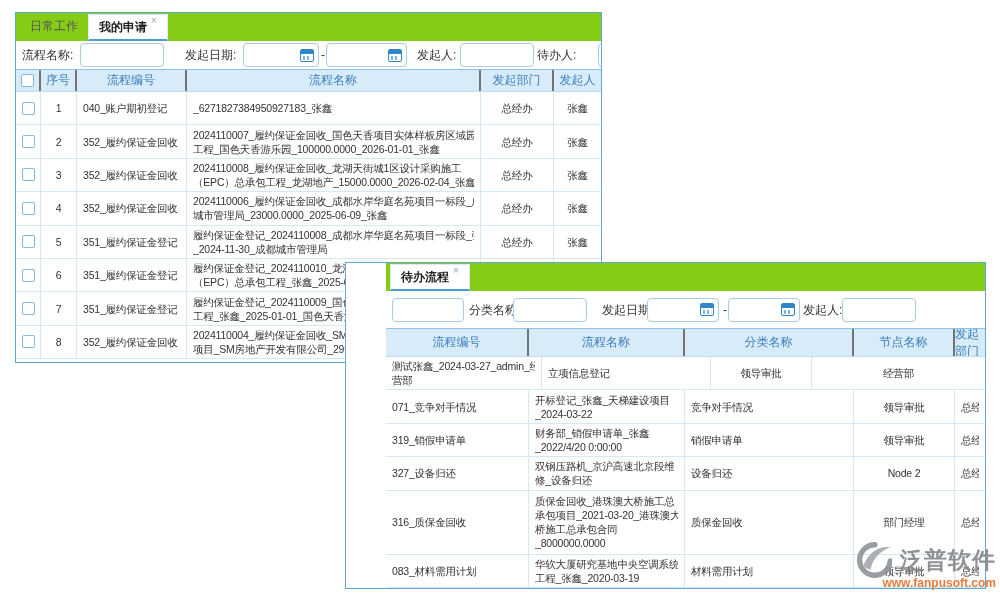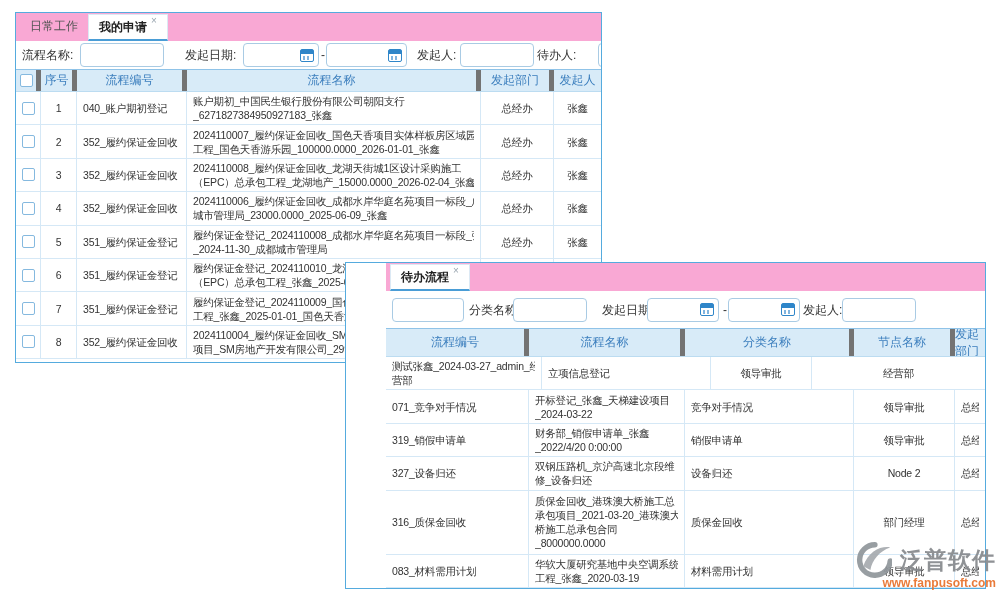--- a/index.html
+++ b/index.html
@@ -5,21 +5,21 @@
   html,body{margin:0;padding:0;}
   body{
     width:1000px;height:600px;position:relative;background:#fff;overflow:hidden;
     font-family:"Liberation Sans",sans-serif;color:#333;
   }
   
   .panel{position:absolute;background:#fff;border:1px solid #55ABDE;overflow:hidden;box-sizing:border-box;}
   #back-panel{left:15px;top:12px;width:587px;height:351px;z-index:1;}
   #front-panel{left:345px;top:262px;width:641px;height:327px;z-index:2;padding-left:40px;}
   
-  .tabstrip{height:28px;background:#f9a8d4;display:flex;align-items:flex-end;padding-left:4px;box-sizing:border-box;}
+  .tabstrip{height:28px;background:#84cc16;display:flex;align-items:flex-end;padding-left:4px;box-sizing:border-box;}
   .tab{height:27px;display:flex;align-items:center;padding:0 10px;font-size:12px;color:#555;
        cursor:default;box-sizing:border-box;border-bottom:2px solid transparent;}
   .tab.active{background:#fff;color:#222;font-weight:bold;border:1px solid #DCE9F4;border-bottom:2px solid #4A9DD6;}
   .tab .close{font-weight:normal;font-size:10px;color:#9AA6B0;margin-left:4px;align-self:flex-start;margin-top:1px;line-height:10px;}
   
   .filters{position:relative;background:#fff;}
   #back-panel .filters{height:28px;}
   #front-panel .filters{height:37px;}
   .flabel{position:absolute;top:50%;transform:translateY(-50%);font-size:12px;color:#333;white-space:nowrap;}
   .fin{position:absolute;top:50%;transform:translateY(-50%);height:24px;box-sizing:border-box;
@@ -28,21 +28,21 @@
   .datebox{position:absolute;top:50%;transform:translateY(-50%);height:24px;box-sizing:border-box;
        border:1px solid #A9CBE4;border-radius:4px;background:#fff;display:flex;align-items:center;
        justify-content:flex-end;padding-right:4px;}
   .cal{width:14px;height:13px;border:1px solid #2F86C9;border-radius:2px;box-sizing:border-box;
        background:linear-gradient(#2F86C9 0 4px,#fff 4px);position:relative;display:inline-block;}
   .cal::after{content:"";position:absolute;left:2px;top:6px;width:8px;height:4px;
        background:repeating-linear-gradient(to right,#7FB4DF 0 2px,transparent 2px 4px);}
   
   .thead{display:flex;background:#D8EBF8;border-top:1px solid #8FC3E8;border-bottom:1px solid #BCDCF1;box-sizing:border-box;}
   .th{display:flex;align-items:center;justify-content:center;font-size:12px;color:#3B7EBD;
-      border-right:5px solid #737373;box-sizing:border-box;overflow:hidden;}
+      border-right:2px solid #737373;box-sizing:border-box;overflow:hidden;}
   #back-panel .th{height:21px;}
   #front-panel .th{height:27px;}
   .th:last-child{border-right:none;}
   .tbody{display:flex;flex-direction:column;}
   .trow{display:flex;box-sizing:border-box;}
   .td{display:flex;flex-direction:column;justify-content:center;padding:0 6px;box-sizing:border-box;
       border-right:1px solid #D5E8F6;border-bottom:1px solid #D5E8F6;overflow:hidden;
       font-size:10.5px;letter-spacing:-0.2px;color:#333;}
   .td:last-child{border-right:none;}
   .td.cbcell{align-items:center;padding:0;}
@@ -107,21 +107,20 @@
     <div class="td b0 cbcell">
           <span class="cb"></span>
         </div>
     <div class="td b1 center">
           <div class="line">1</div>
         </div>
     <div class="td b2">
           <div class="line">040_账户期初登记</div>
         </div>
     <div class="td b3">
-          <div class="line">账户期初_中国民生银行股份有限公司朝阳支行</div>
           <div class="line">_6271827384950927183_张鑫</div>
         </div>
     <div class="td b4 center">
           <div class="line">总经办</div>
         </div>
     <div class="td b5 center">
           <div class="line">张鑫</div>
         </div>
   </div>
 

